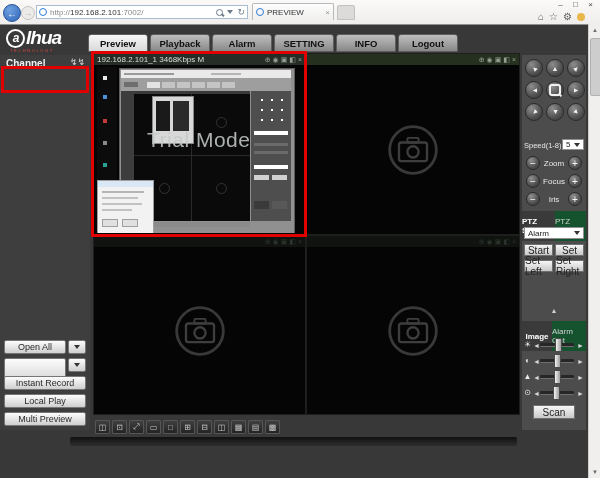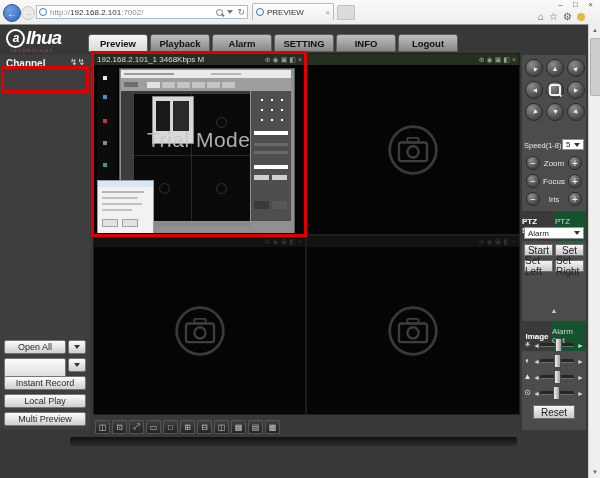--- a/index.html
+++ b/index.html
@@ -448,21 +448,21 @@
     <span class="sarrow" style="left:55px;top:319px;">►</span>
 
     <span class="srow-ico" style="left:1px;top:333px;">⊙</span>
     <span class="sarrow" style="left:11px;top:335px;">◄</span>
     <div class="strack" style="left:18px;top:336px;">
         <div class="sthumb" style="left:13px;"></div>
       </div>
     <span class="sarrow" style="left:55px;top:335px;">►</span>
 
     <div class="gbtn" style="left:11px;top:350px;width:42px;height:14px;">
-        <span>Reset</span>
+        <span>Scan</span>
       </div>
   </div>
 
   <div class="abs" id="scroll">
     <span class="scr-arrow" style="top:0;">▲</span>
     <div id="scr-thumb"></div>
     <span class="scr-arrow" style="bottom:0;">▼</span>
   </div>
 
   <div class="red-box" style="left:1px;top:66px;width:88px;height:27px;"></div>

